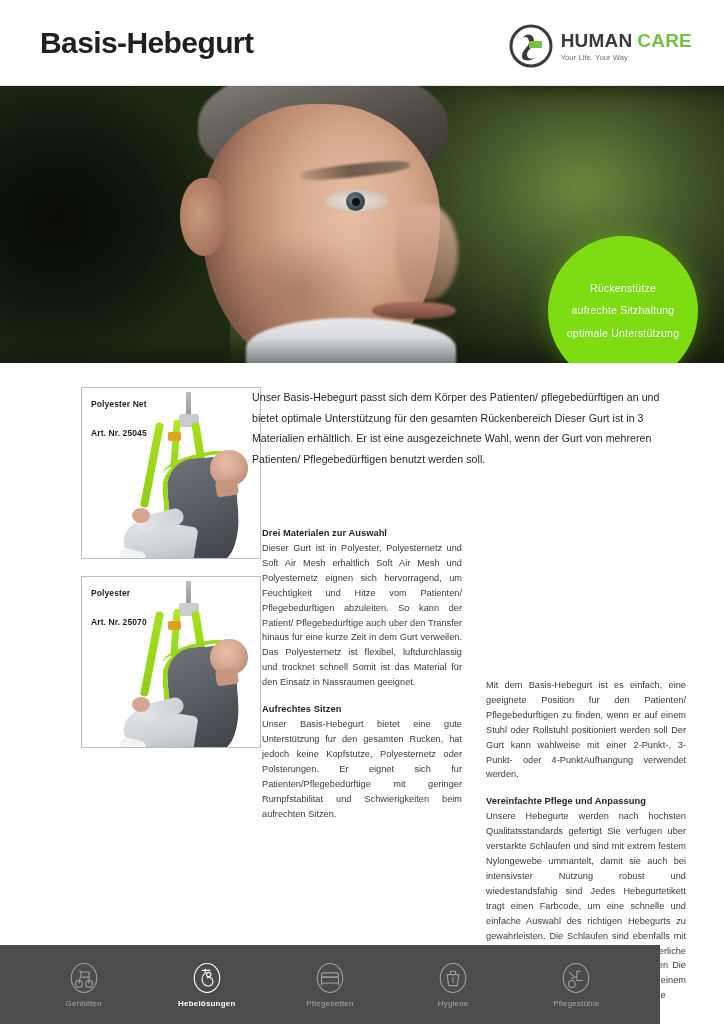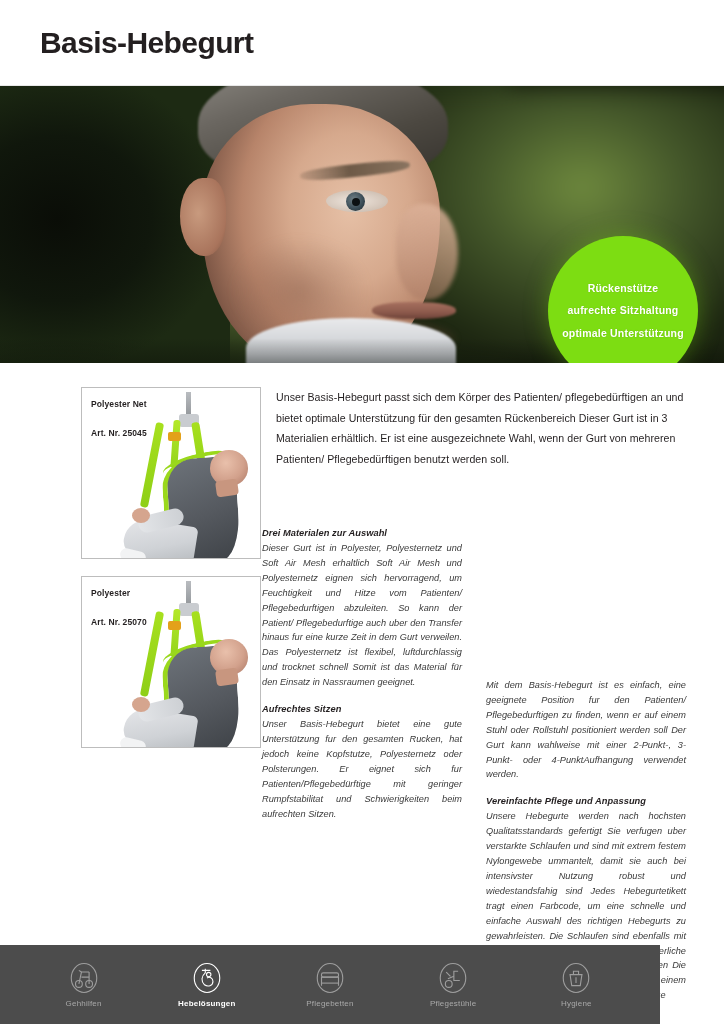--- a/index.html
+++ b/index.html
@@ -43,21 +43,20 @@
     font-size: 7.5px; color: #6d6d6d; margin-top: 3px;
     letter-spacing: 0.1px;
   }
 
   
   .hero {
     position: absolute; left: 0; top: 86px;
     width: 724px; height: 342px;
     overflow: hidden;
     background: #0d1208;
-    font-weight: bold;
   }
   .hero-bg { position: absolute; inset: 0; }
   .bg-dark {
     position: absolute; left: 0; top: 0; width: 230px; height: 277px;
     background: radial-gradient(ellipse 170px 150px at 25% 48%, #0a0d07 0%, #10170c 55%, #1d2a13 100%);
   }
   .bg-green {
     position: absolute; left: 90px; top: -30px; width: 420px; height: 340px;
     background: radial-gradient(ellipse 190px 165px at 42% 42%, #9fb36a 0%, #7d9350 35%, #4a5c2c 68%, #202d14 100%);
     filter: blur(10px);
@@ -251,27 +250,27 @@
     border-radius: 26px 6px 10px 18px;
     transform: rotate(9deg);
   }
   .foot {
     position: absolute; left: -4px; top: 158px; width: 26px; height: 12px;
     background: #f2f3f4; border-radius: 7px; transform: rotate(14deg);
   }
 
   
   .intro {
-    position: absolute; left: 276px; top: 24px; width: 424px;
+    position: absolute; left: 252px; top: 24px; width: 424px;
     font-size: 10.6px; line-height: 1.95; color: #231f20;
     letter-spacing: 0.05px;
   }
   .cols {
     position: absolute; left: 262px; top: 165px;
-    width: 424px; display: flex; gap: 24px; font-style: italic;
+    width: 424px; display: flex; gap: 24px;
   }
   .col { width: 200px; }
   .sec-title {
     font-size: 9.3px; font-weight: bold; color: #231f20;
     margin-bottom: 3px; letter-spacing: 0.05px;
   }
   .sec-body {
     font-size: 9.2px; line-height: 1.62; color: #3a3a3a;
     text-align: justify; letter-spacing: 0.02px;
   }
@@ -300,20 +299,33 @@
   .foot-icon { opacity: 0.62; }
 </style>
 </head>
 <body>
 
 <div class="page">
 
   <div class="header">
     <div class="title">Basis-Hebegurt</div>
 
+    <div class="logo">
+      <svg class="logo-mark" viewBox="0 0 44 44">
+        <circle cx="22" cy="22" r="20" fill="none" stroke="#3b3b3b" stroke-width="3"></circle>
+        <path d="M13 33 C13 24, 20 24, 20 18 C20 13, 16 12, 14 14 C16 9, 25 9, 25 17 C25 24, 18 25, 18 31 C18 35, 24 36, 27 33 C24 37, 13 38, 13 33 Z" fill="#3b3b3b"></path>
+        <rect x="20" y="17" width="13" height="7" rx="1.2" fill="#76c043"></rect>
+      </svg>
+      <div class="logo-text">
+        <div class="logo-words">
+          <span class="logo-human">HUMAN</span><span class="logo-care">CARE</span>
+        </div>
+        <div class="logo-tag">Your Life. Your Way.</div>
+      </div>
+    </div>
   </div>
 
   <div class="hero">
     <div class="hero-bg">
       <div class="bg-green"></div>
       <div class="bg-green2"></div>
       <div class="bg-dark"></div>
     </div>
 
     <div class="face-wrap">
@@ -450,32 +462,32 @@
         <rect x="10" y="14" width="20" height="5" rx="2" fill="none" stroke="#cfcfcf" stroke-width="1.3"></rect>
         <rect x="10" y="19" width="20" height="7" fill="none" stroke="#cfcfcf" stroke-width="1.3"></rect>
         <path d="M10 26 L10 29 M30 26 L30 29" stroke="#cfcfcf" stroke-width="1.3" fill="none"></path>
       </svg>
       <div class="foot-label">Pflegebetten</div>
     </div>
 
     <div class="foot-item">
       <svg class="foot-icon" viewBox="0 0 40 40">
         <ellipse cx="20" cy="20" rx="15" ry="17" fill="none" stroke="#cfcfcf" stroke-width="1.3"></ellipse>
+        <path d="M13 16 L27 16 L25 29 L15 29 Z" fill="none" stroke="#cfcfcf" stroke-width="1.3"></path>
+        <path d="M17 16 L17 12 L23 12 L23 16" fill="none" stroke="#cfcfcf" stroke-width="1.3"></path>
+        <path d="M20 19 L20 26" stroke="#cfcfcf" stroke-width="1.3" fill="none"></path>
+      </svg>
+      <div class="foot-label">Hygiene</div>
+    </div>
+
+    <div class="foot-item">
+      <svg class="foot-icon" viewBox="0 0 40 40">
+        <ellipse cx="20" cy="20" rx="15" ry="17" fill="none" stroke="#cfcfcf" stroke-width="1.3"></ellipse>
         <circle cx="15" cy="27" r="4" fill="none" stroke="#cfcfcf" stroke-width="1.3"></circle>
         <path d="M26 12 L21 12 L21 23 L28 23" fill="none" stroke="#cfcfcf" stroke-width="1.3"></path>
         <path d="M21 18 L14 21 M12 13 L17 18" fill="none" stroke="#cfcfcf" stroke-width="1.3"></path>
       </svg>
       <div class="foot-label">Pflegestühle</div>
     </div>
 
-    <div class="foot-item">
-      <svg class="foot-icon" viewBox="0 0 40 40">
-        <ellipse cx="20" cy="20" rx="15" ry="17" fill="none" stroke="#cfcfcf" stroke-width="1.3"></ellipse>
-        <path d="M13 16 L27 16 L25 29 L15 29 Z" fill="none" stroke="#cfcfcf" stroke-width="1.3"></path>
-        <path d="M17 16 L17 12 L23 12 L23 16" fill="none" stroke="#cfcfcf" stroke-width="1.3"></path>
-        <path d="M20 19 L20 26" stroke="#cfcfcf" stroke-width="1.3" fill="none"></path>
-      </svg>
-      <div class="foot-label">Hygiene</div>
-    </div>
-
   </div>
 
 </div>
 
 </body></html>

